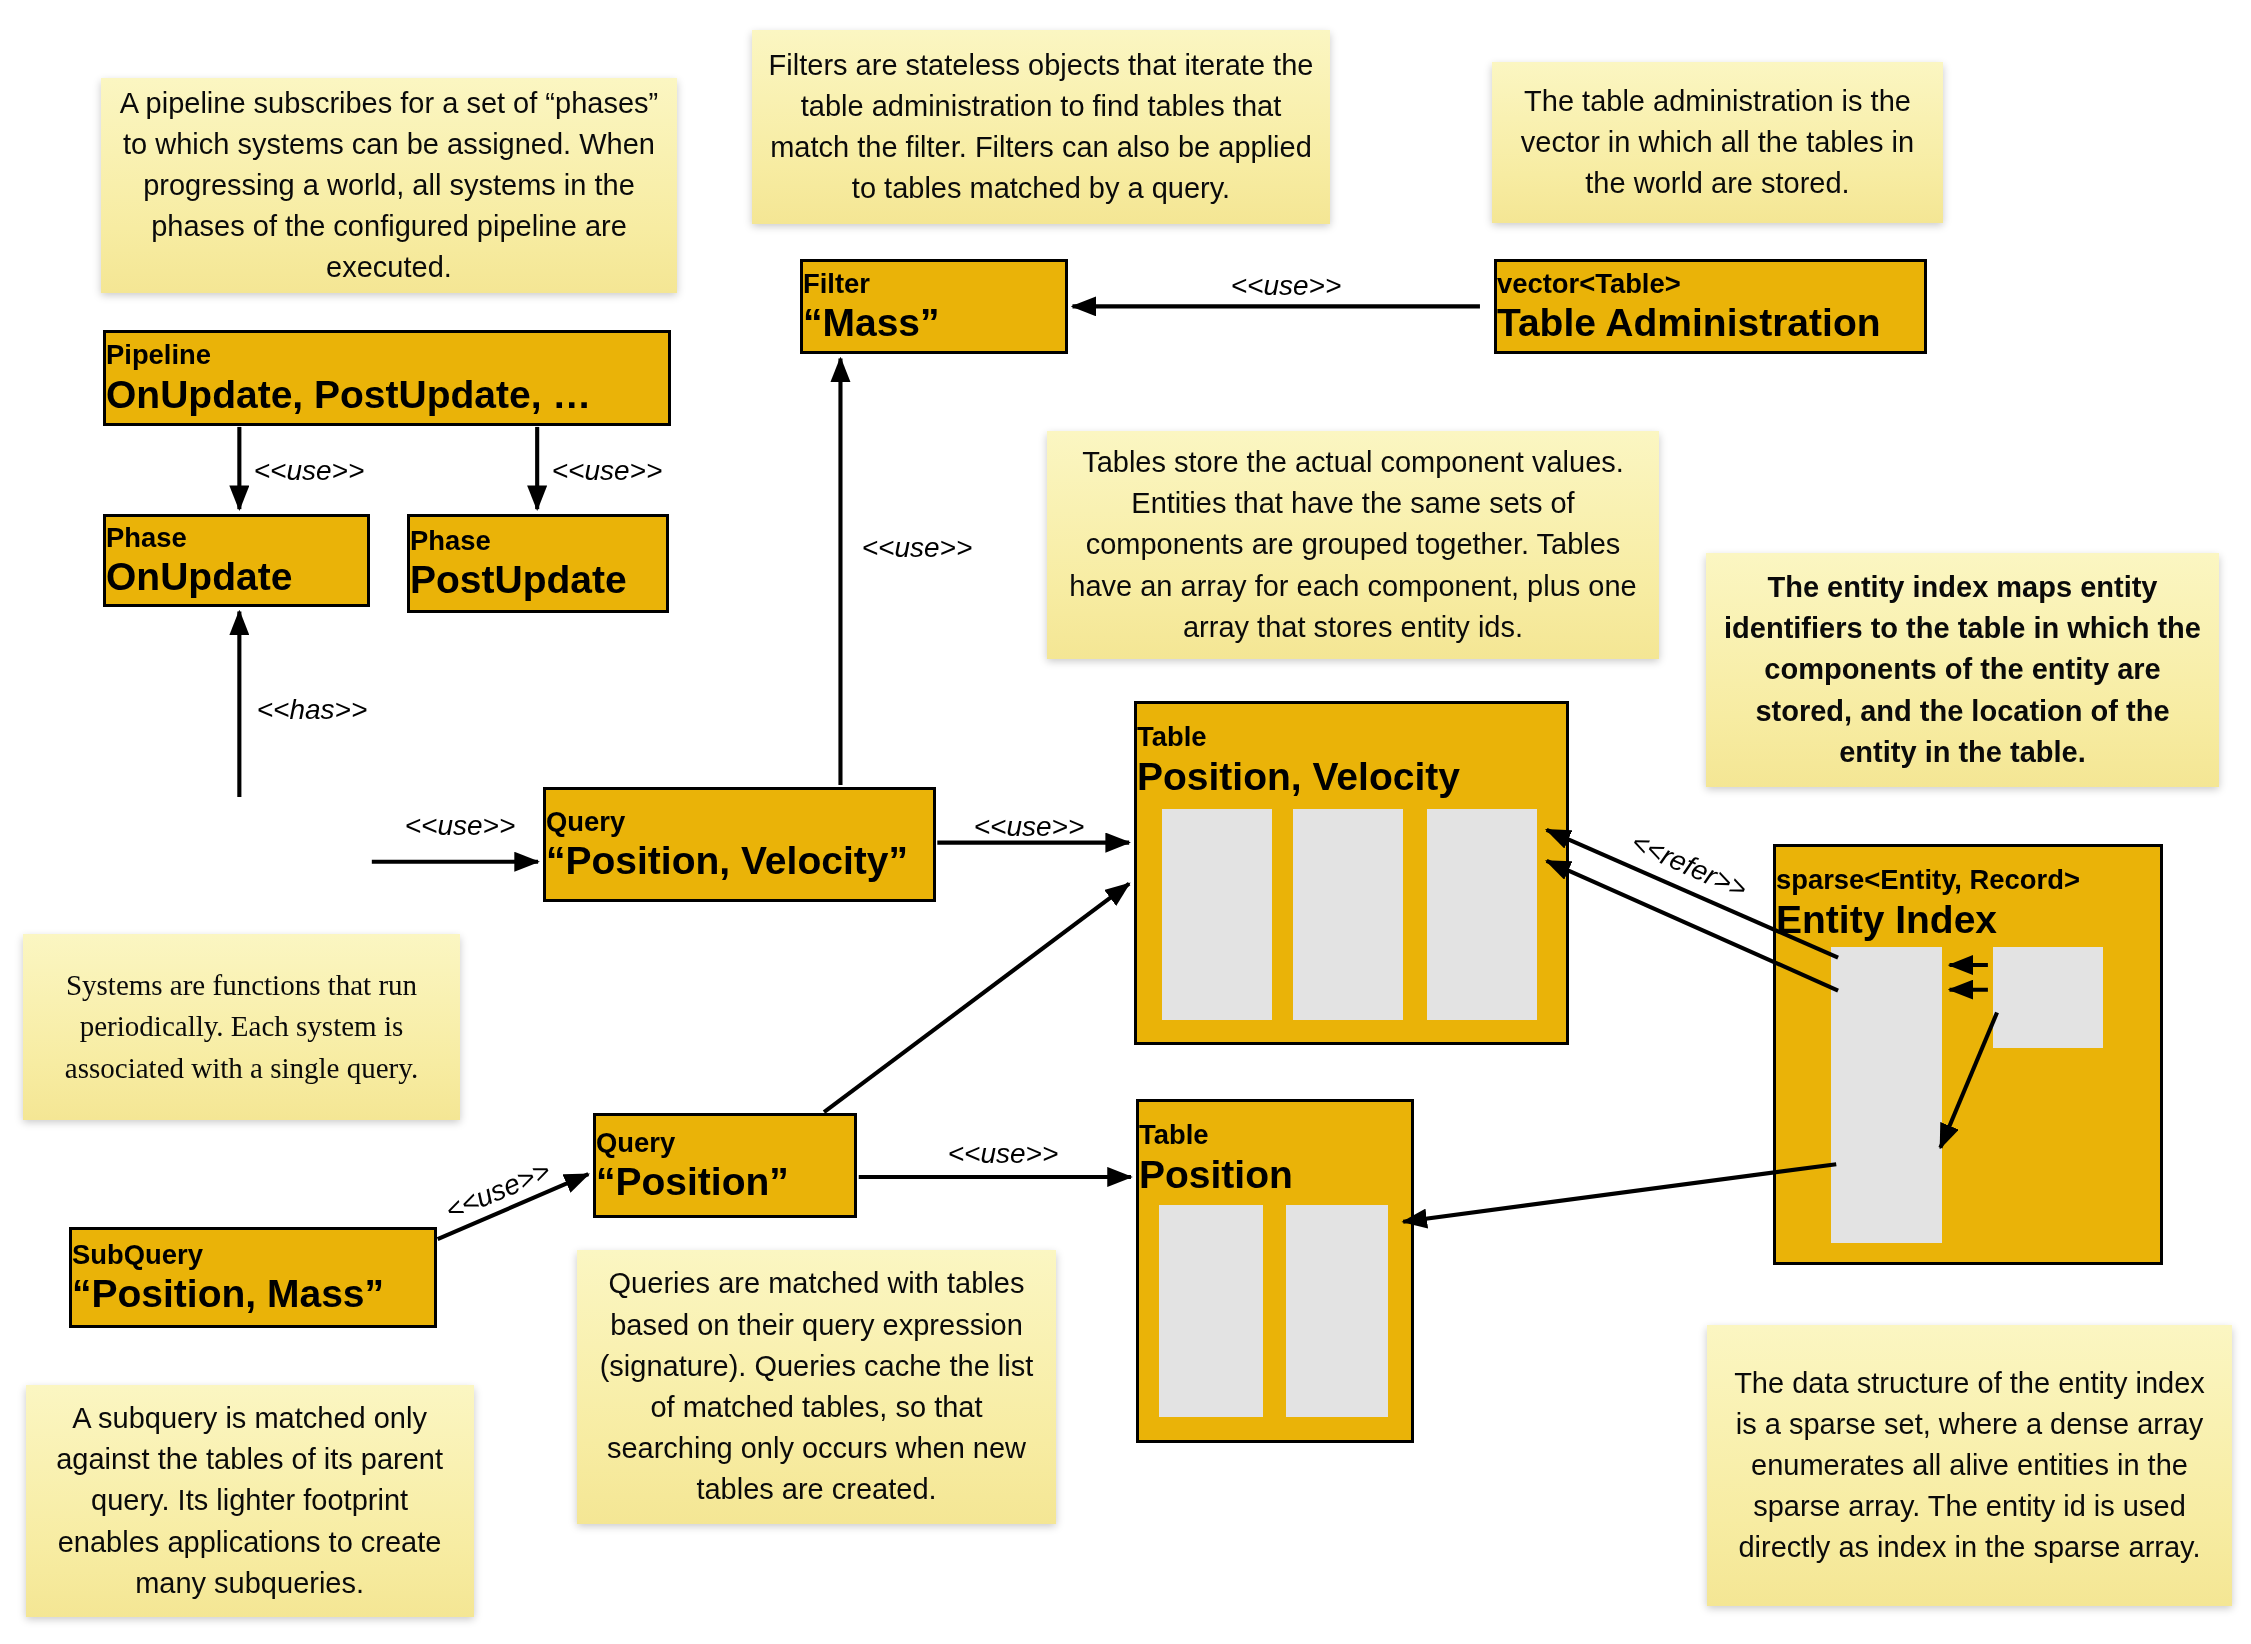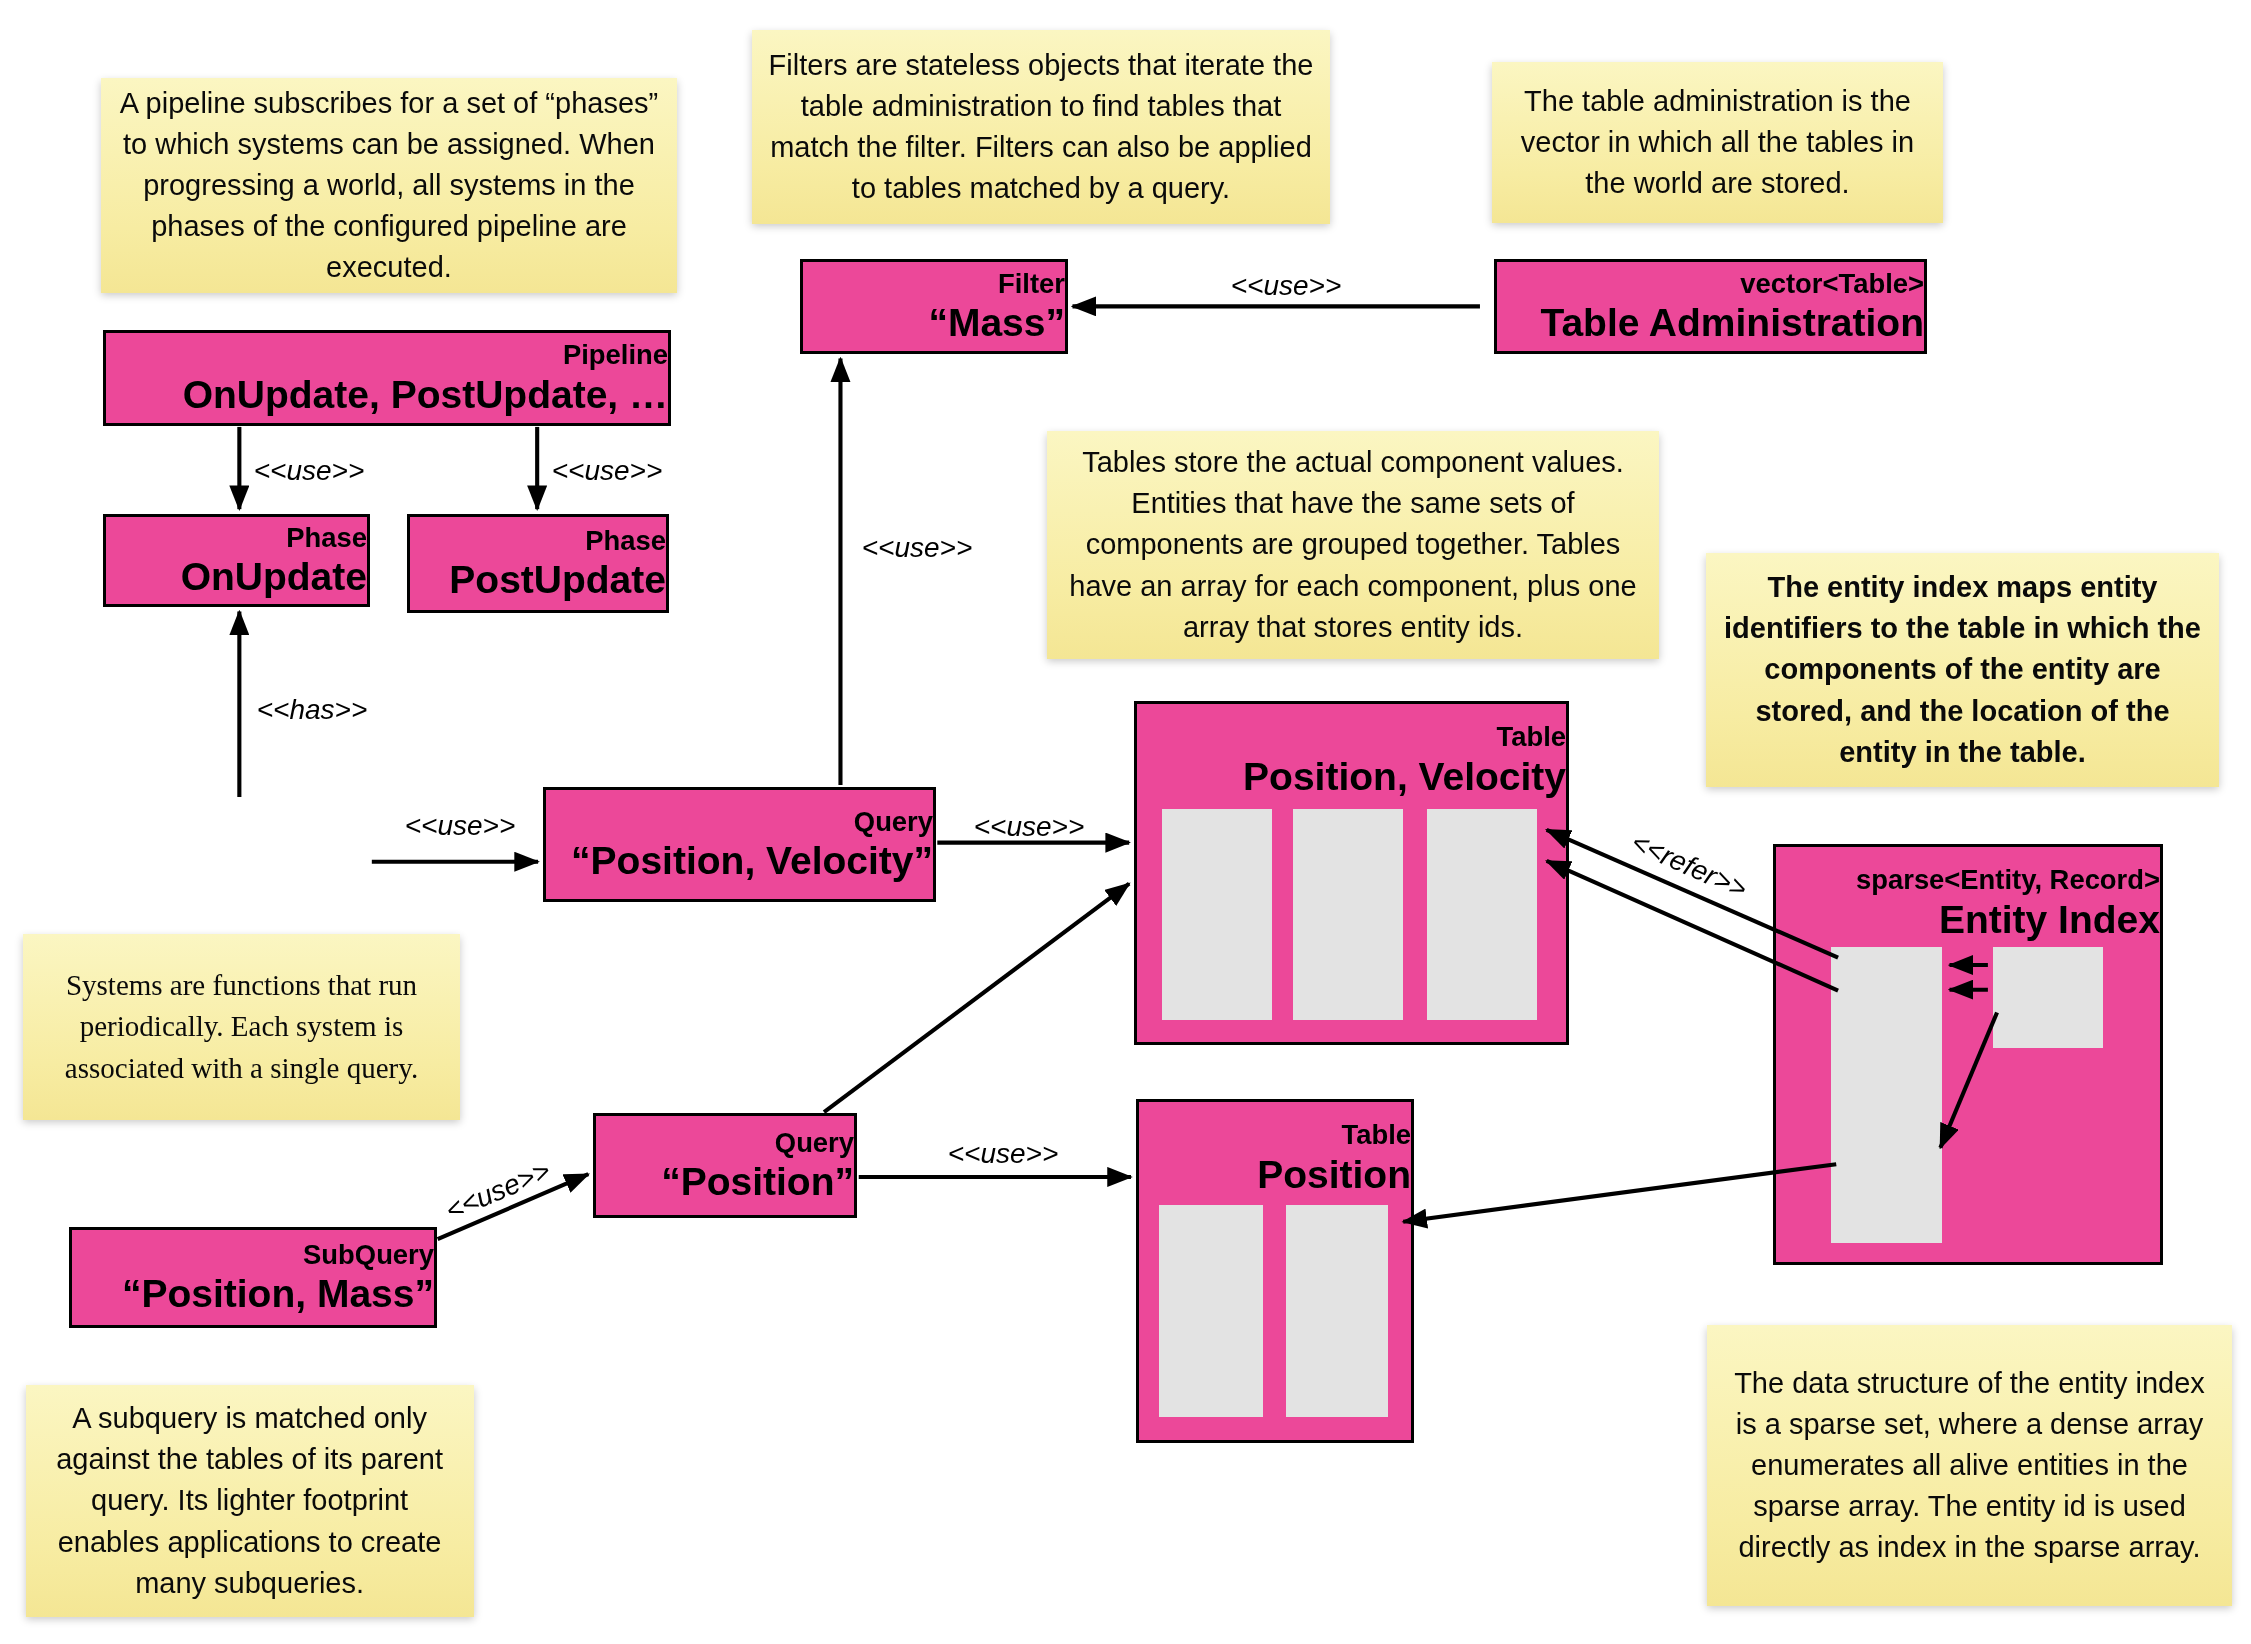--- a/index.html
+++ b/index.html
@@ -19,22 +19,22 @@
   .n2{left:752px;top:30px;width:578px;height:194px;}
   .n3{left:1469px;top:62px;width:451px;height:161px;margin-left:23px;}
   .n4{left:1047px;top:431px;width:612px;height:228px;}
   .n5{left:1706px;top:553px;width:513px;height:234px;font-weight:bold;}
   .n6{left:23px;top:934px;width:437px;height:186px;font-family:Liberation Serif, serif;}
   .n7{left:577px;top:1250px;width:479px;height:274px;}
   .n8{left:25.6px;top:1385px;width:448px;height:232px;}
   .n9{left:1707px;top:1325px;width:525px;height:281px;}
   
   .ubox{
-    position:absolute;box-sizing:border-box;background:#ec4899;border:3.7px solid #000;
-    display:flex;flex-direction:column;align-items:flex-end;justify-content:center;
+    position:absolute;box-sizing:border-box;background:#eab308;border:3.7px solid #000;
+    display:flex;flex-direction:column;align-items:flex-start;justify-content:center;
     text-align:center;z-index:2;
   }
   .ubox .st{font-weight:700;font-size:27.4px;line-height:1.25;}
   .ubox .nm{font-weight:700;font-size:39px;line-height:1.15;}
   .tb{justify-content:flex-start;padding-top:16.4px;}
   .b1{left:103px;top:330px;width:568px;height:96px;}
   .b2{left:103px;top:514px;width:267px;height:93px;}
   .b3{left:407px;top:514px;width:262px;height:99px;}
   .b4{left:103px;top:799px;width:267px;height:94px;}
   .b5{left:543px;top:787px;width:393px;height:115px;}
@@ -58,20 +58,21 @@
 <body>
 
 <div class="canvas">
 
   <div class="note n1">A pipeline subscribes for a set of “phases” to which systems can be assigned. When progressing a world, all systems in the phases of the configured pipeline are executed.</div>
   <div class="note n2">Filters are stateless objects that iterate the table administration to find tables that match the filter. Filters can also be applied to tables matched by a query.</div>
   <div class="note n3">The table administration is the vector in which all the tables in the world are stored.</div>
   <div class="note n4">Tables store the actual component values. Entities that have the same sets of components are grouped together. Tables have an array for each component, plus one array that stores entity ids.</div>
   <div class="note n5">The entity index maps entity identifiers to the table in which the components of the entity are stored, and the location of the entity in the table.</div>
   <div class="note n6">Systems are functions that run periodically. Each system is associated with a single query.</div>
+  <div class="note n7">Queries are matched with tables based on their query expression (signature). Queries cache the list of matched tables, so that searching only occurs when new tables are created.</div>
   <div class="note n8">A subquery is matched only against the tables of its parent query. Its lighter footprint enables applications to create many subqueries.</div>
   <div class="note n9">The data structure of the entity index is a sparse set, where a dense array enumerates all alive entities in the sparse array. The entity id is used directly as index in the sparse array.</div>
 
   <div class="ubox b1">
     <div class="st">Pipeline</div>
     <div class="nm">OnUpdate, PostUpdate, …</div>
   </div>
 
   <div class="ubox b2">
     <div class="st">Phase</div>

